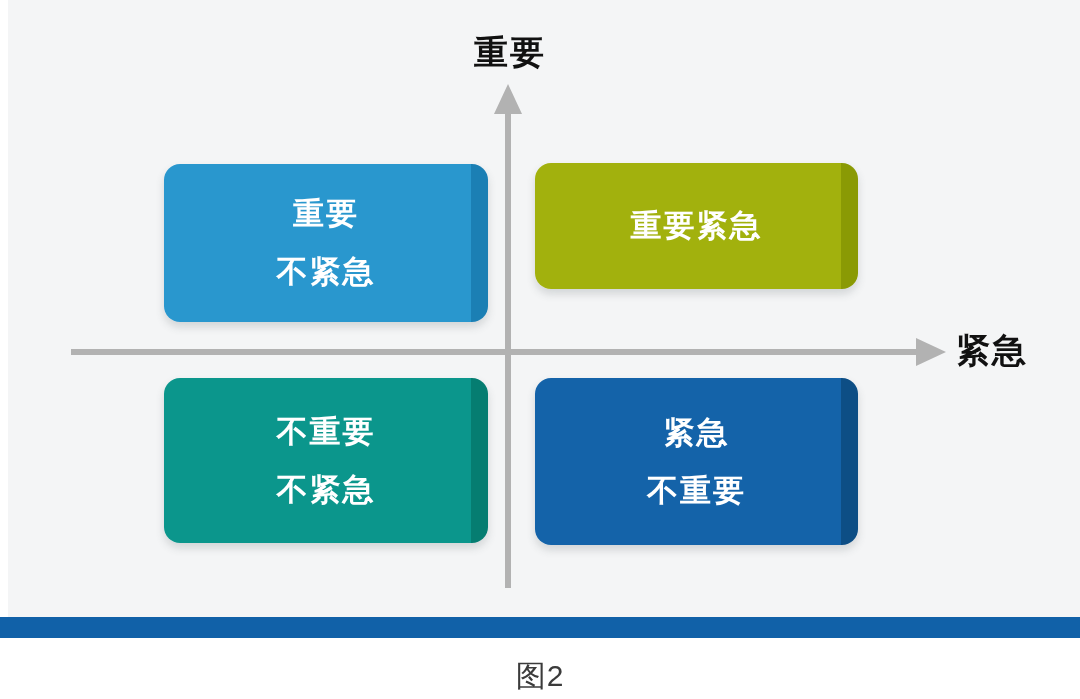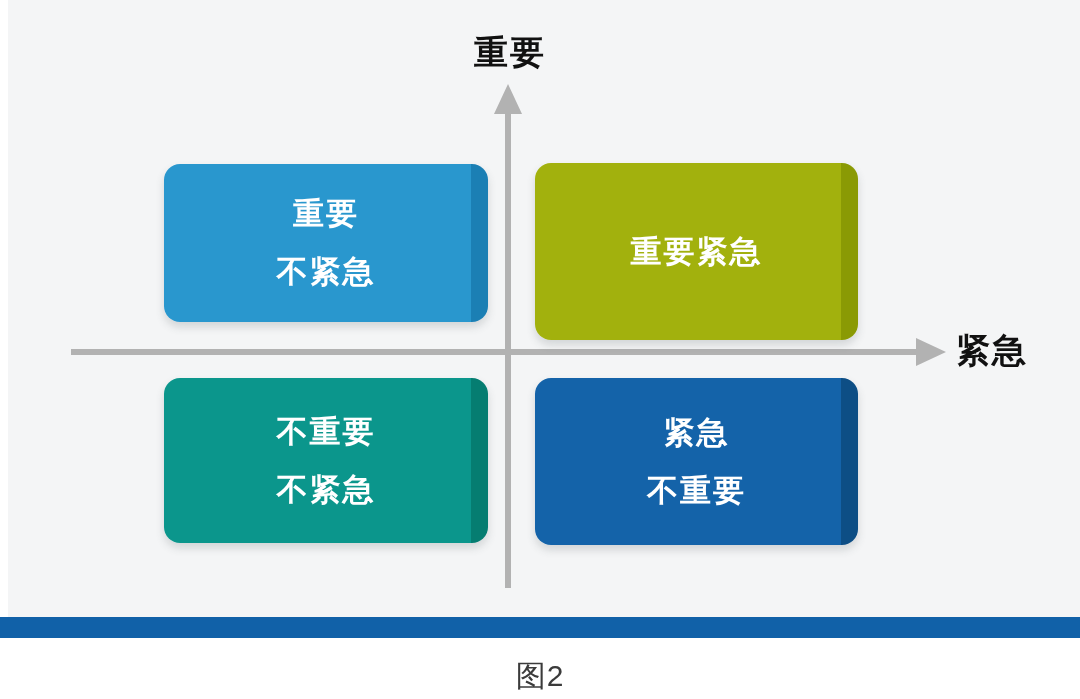--- a/index.html
+++ b/index.html
@@ -76,21 +76,21 @@
   .quadrant .q-line {
     color: #ffffff;
     font-size: 31px;
     font-weight: 900;
     line-height: 58px;
     letter-spacing: 2px;
     text-align: center;
     white-space: nowrap;
   }
   .q-tl { left: 156px; top: 164px; width: 324px; height: 158px; }
-  .q-tr { left: 527px; top: 163px; width: 323px; height: 177px; }
+  .q-tr { left: 527px; top: 163px; width: 323px; height: 126px; }
   .q-bl { left: 156px; top: 378px; width: 324px; height: 165px; }
   .q-br { left: 527px; top: 378px; width: 323px; height: 167px; }
   
   .divider-bar {
     position: absolute;
     left: 0; top: 617px;
     width: 1080px; height: 21px;
     background: var(--bar, #1161a8);
   }
   .caption {

